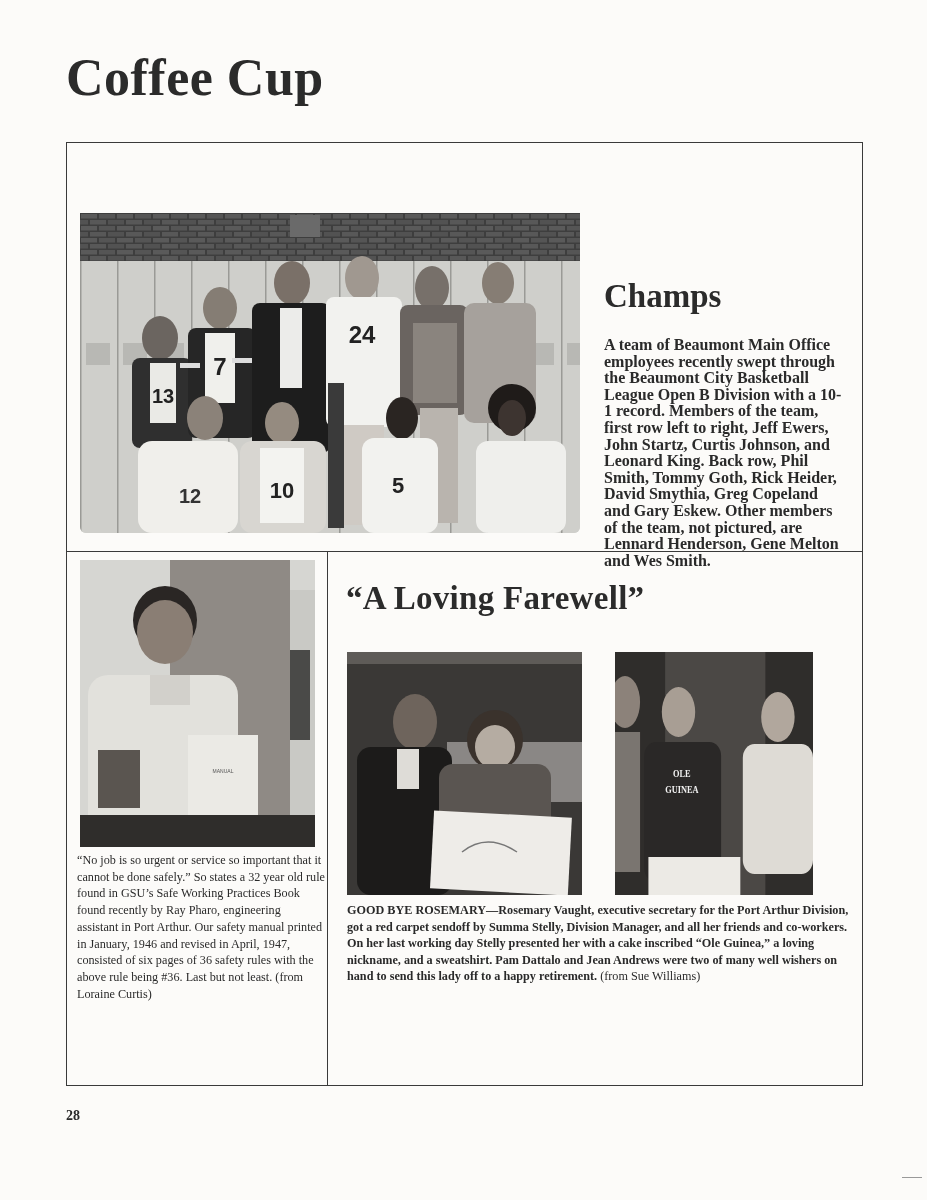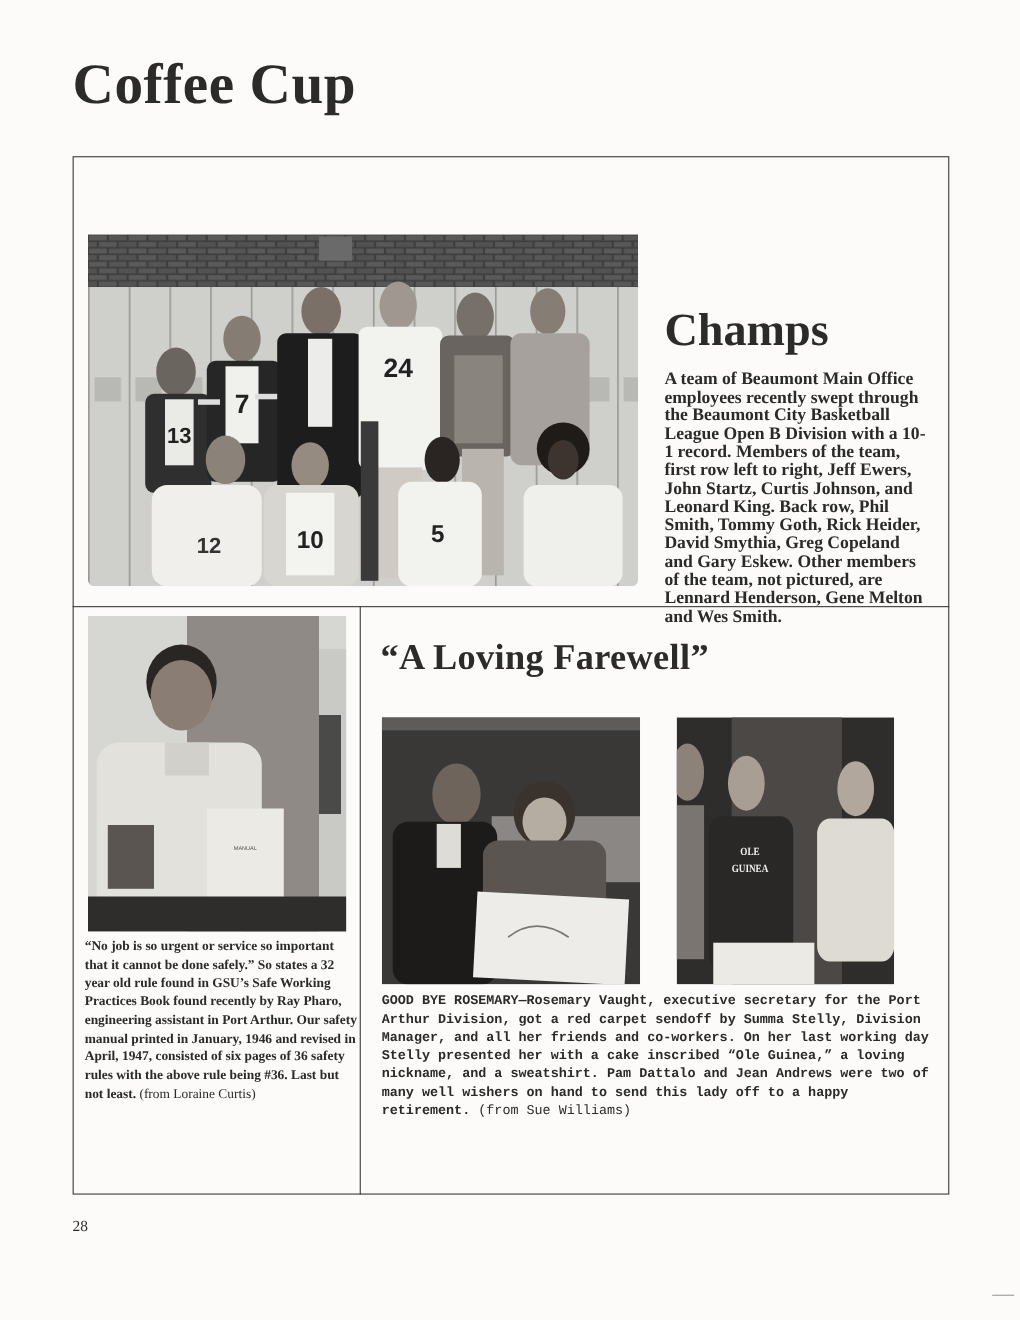--- a/index.html
+++ b/index.html
@@ -21,37 +21,37 @@
   .vline { position: absolute; left: 327px; top: 551px; width: 0; height: 535px; border-left: 1.5px solid #3a3a3a; }
 
   .photo { position: absolute; overflow: hidden; }
   .photo svg { display: block; width: 100%; height: 100%; }
 
   #photo-team { left: 80px; top: 213px; width: 500px; height: 320px; border-radius: 0 0 6px 6px; }
   #photo-manual { left: 80px; top: 560px; width: 235px; height: 287px; }
   #photo-cake { left: 347px; top: 652px; width: 235px; height: 243px; }
   #photo-sweatshirt { left: 615px; top: 652px; width: 198px; height: 243px; }
 
-  .h-champs { position: absolute; left: 604px; top: 280px; font-size: 42px; font-weight: bold; color: #2b2b2b; line-height: 1; }
+  .h-champs { position: absolute; left: 604px; top: 280px; font-size: 33px; font-weight: bold; color: #2b2b2b; line-height: 1; }
   .champs-body {
     position: absolute; left: 604px; top: 337px; width: 240px;
     font-size: 16px; font-weight: bold; line-height: 16.6px; color: #2a2a2a;
   }
   .h-farewell { position: absolute; left: 346px; top: 582px; font-size: 33px; font-weight: bold; color: #2b2b2b; line-height: 1; letter-spacing: 0.3px; font-family: Liberation Serif, serif; }
   .manual-body {
     position: absolute; left: 77px; top: 852px; width: 248px;
     font-size: 12.2px; line-height: 16.7px; color: #2a2a2a;
   }
-  .manual-body .b { font-weight: bold; margin-top: 27px; }
+  .manual-body .b { font-weight: normal; margin-top: 27px; }
   .farewell-body {
     position: absolute; left: 347px; top: 902px; width: 505px;
-    font-size: 12.2px; line-height: 16.6px; color: #2a2a2a; font-family: Liberation Mono, monospace;
+    font-size: 12.2px; line-height: 16.6px; color: #2a2a2a;
   }
   .farewell-body .b { font-weight: bold; }
-  .page-num { position: absolute; left: 66px; top: 1108px; font-size: 14px; font-weight: normal; text-align: center; }
+  .page-num { position: absolute; left: 66px; top: 1108px; font-size: 14px; font-weight: bold; text-align: center; }
   .corner-mark { position: absolute; left: 902px; top: 1177px; width: 20px; border-top: 1px solid #999; }
 </style>
 </head>
 <body>
 
 <div class="page-title">Coffee Cup</div>
 
 <div class="frame"></div>
 <div class="hline"></div>
 <div class="vline"></div>

